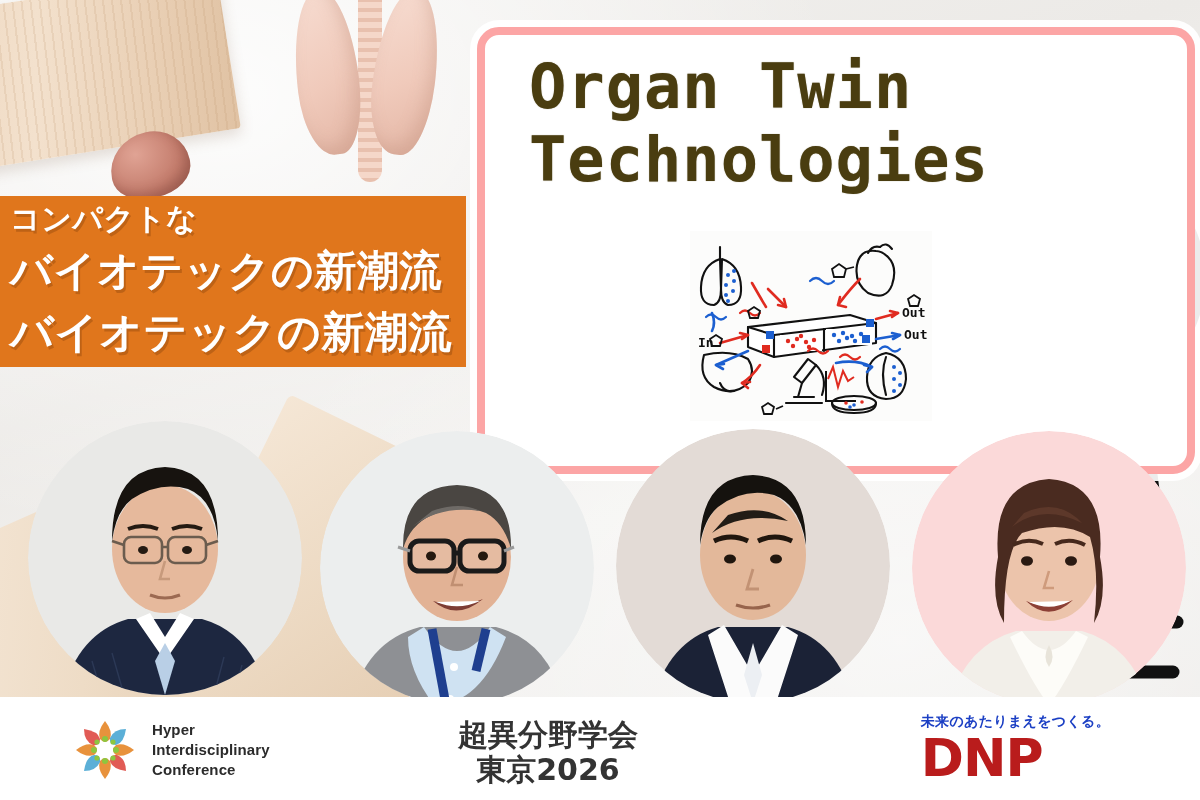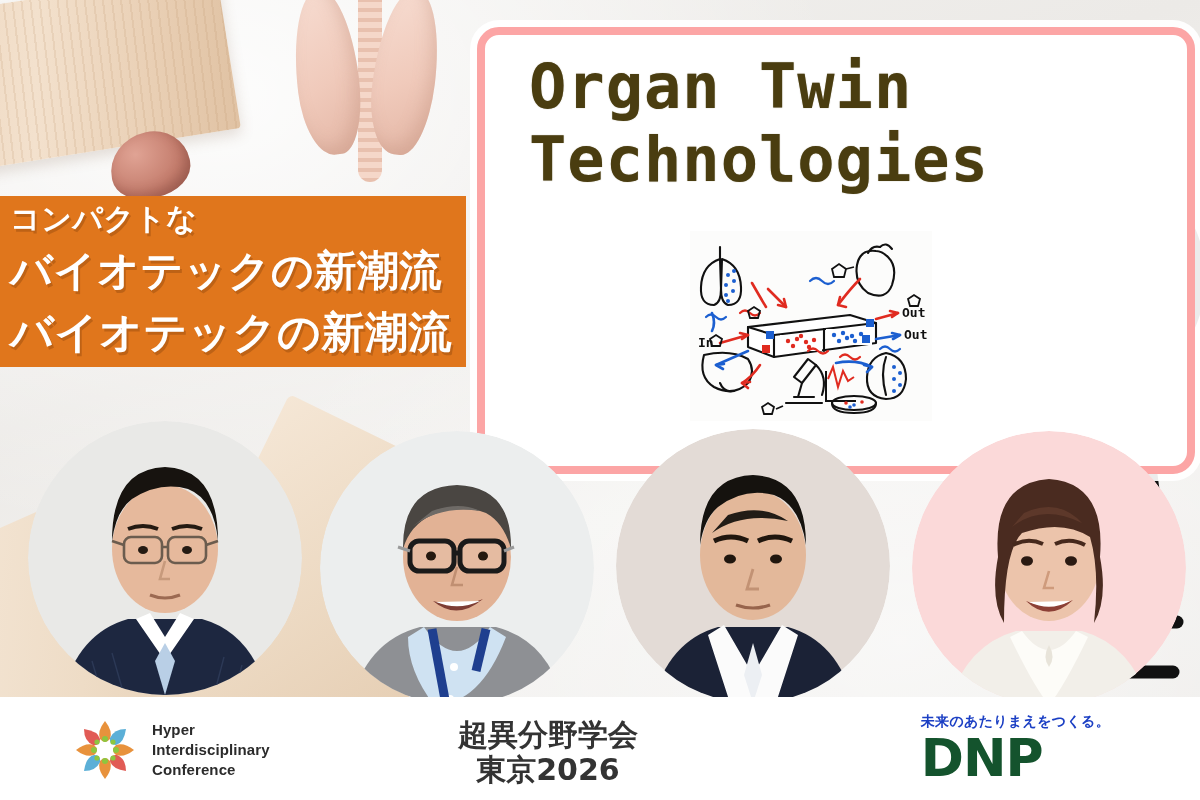--- a/index.html
+++ b/index.html
@@ -150,21 +150,21 @@
     font-size:30px; font-weight:700; color:#333333; line-height:1.18;
     white-space:pre-line;
   }
   .foot-dnp { position:absolute; right:90px; top:16px; text-align:left;margin-left:16px; }
   .dnp-tag {
     font-family:"DejaVu Sans", sans-serif;
     font-size:14px; font-weight:700; color:#1b3fc4; letter-spacing:.3px; margin-bottom:1px;
   }
   .dnp-word {
     font-family:"DejaVu Sans", sans-serif;
-    font-size:52px; font-weight:700; color:#14532d; letter-spacing:-1px; line-height:1;
+    font-size:52px; font-weight:700; color:#b91c1c; letter-spacing:-1px; line-height:1;
   }
 </style>
 </head>
 <body>
 
 <div id="stage">
 
   <div class="bg">
     <div class="bg-sheen"></div>
     <div class="wood-board"></div>

